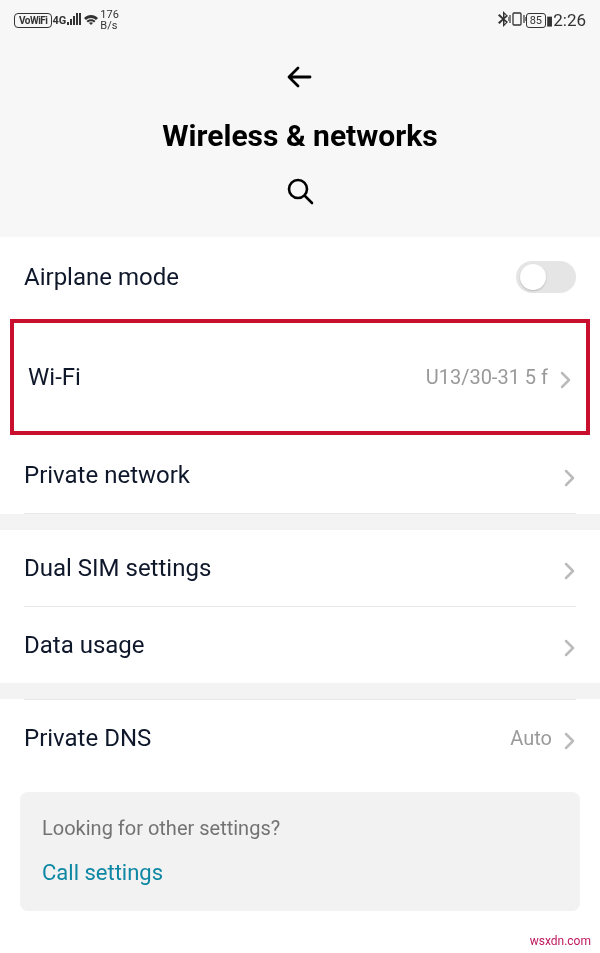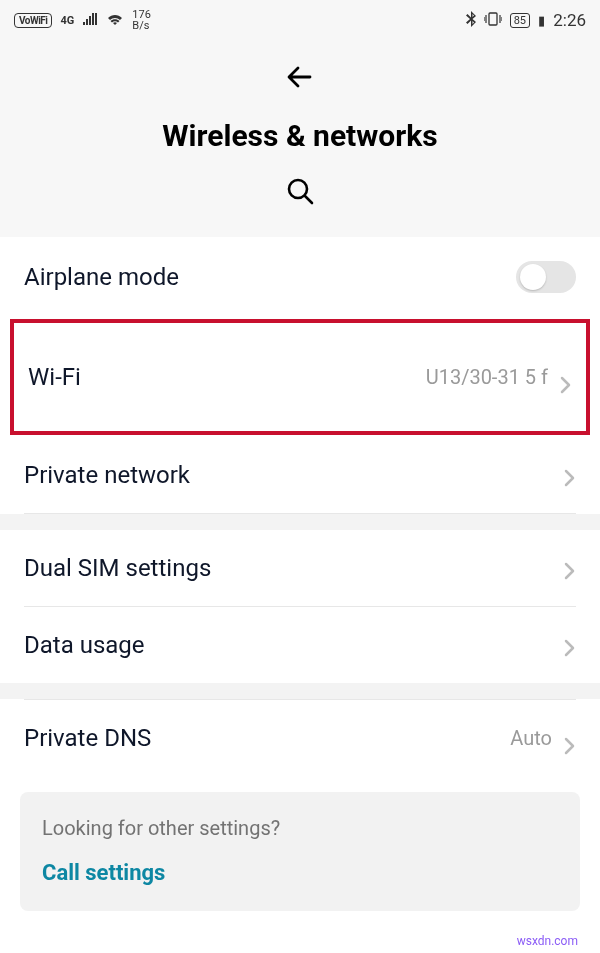--- a/index.html
+++ b/index.html
@@ -16,21 +16,21 @@
       display: flex;
       align-items: center;
       justify-content: space-between;
       padding: 0 14px;
       font-size: 14px;
       color: #333;
     }
     .statusbar-left, .statusbar-right {
       display: flex;
       align-items: center;
-      gap: 8px;
+      gap: 0;
     }
     .vowifi-badge {
       border: 1px solid #333;
       border-radius: 4px;
       padding: 1px 4px;
       font-size: 10px;
       font-weight: bold;
       letter-spacing: -0.5px;
     }
     .signal-4g { font-size: 11px; font-weight: bold; }
@@ -55,21 +55,21 @@
     .gap { height: 16px; background: #f3f3f3; }
     .row {
       display: flex;
       align-items: center;
       justify-content: space-between;
       padding: 24px 24px;
       min-height: 76px;
     }
     .row-label { font-size: 24px; color: #0f172a; }
     .row-value { font-size: 20px; color: #9a9a9a; margin-right: 6px; }
-    .row-right { display: flex; align-items: flex-end; gap: 4px; }
+    .row-right { display: flex; align-items: center; gap: 4px; }
     .divider { height: 1px; background: #e7e7e7; margin: 0 24px; }
     .chevron { width: 14px; height: 14px; }
     .chevron svg { display: block; }
     .toggle {
       width: 60px; height: 32px; border-radius: 16px;
       background: #e5e5e5; position: relative;
     }
     .toggle .knob {
       width: 26px; height: 26px; border-radius: 50%;
       background: #fff; position: absolute; top: 3px; left: 4px;
@@ -80,25 +80,25 @@
       margin: 2px 10px;
     }
     .highlight-box .row { padding: 40px 14px; }
     .footer-card {
       margin: 16px 20px 0 20px;
       background: #f2f2f2;
       border-radius: 8px;
       padding: 24px 22px 26px 22px;
     }
     .footer-prompt { font-size: 20px; color: #737373; margin-bottom: 20px; }
-    .footer-link { font-size: 22px; font-weight: 700; color: #0d87a3; }
+    .footer-link { font-size: 22px; font-weight: 400; color: #0d87a3; }
     .watermark {
       position: absolute;
-      bottom: 4px; right: 19px;
-      font-size: 12px; color: #8b5cf6;
+      bottom: 4px; right: 6px;
+      font-size: 12px; color: #be185d;
       background: #fff;
       padding: 1px 3px;
     }
     .wrap { position: relative; width: 600px; height: 953px; overflow: hidden; }
   </style>
 </head>
 <body>
 
 <div class="wrap">
 

